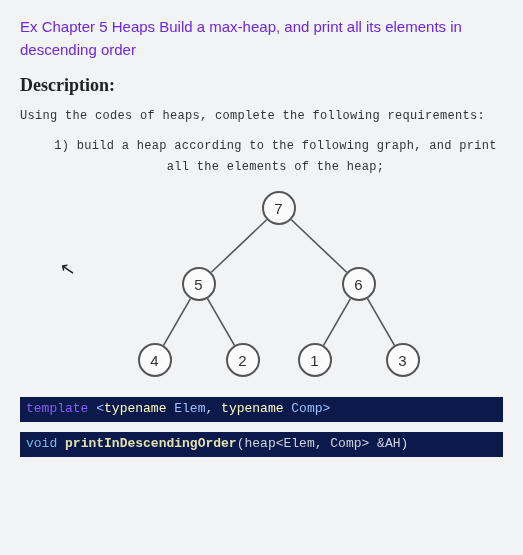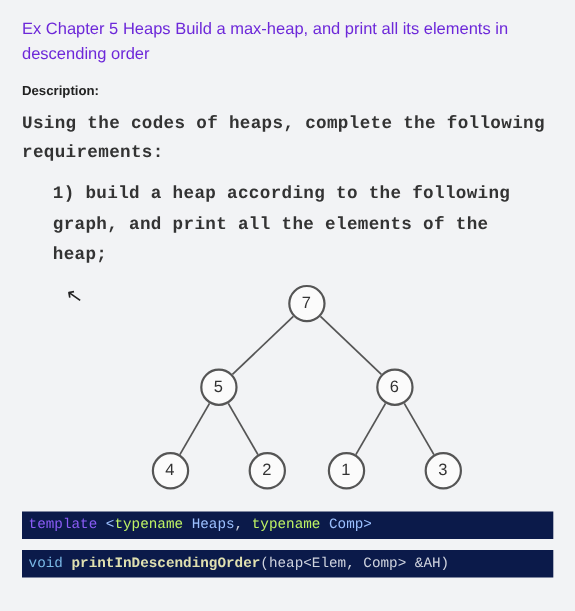--- a/index.html
+++ b/index.html
@@ -18,39 +18,39 @@
     position: relative;
   }
   .title-link {
     color: #6d28d9;
     font-size: 15px;
     line-height: 1.5;
     text-decoration: none;
     display: inline;
   }
   .desc-heading {
-    font-family: Liberation Sans, sans-serif;
+    font-family: Liberation Serif, serif;
     font-weight: bold;
-    font-size: 12px;
+    font-size: 18px;
     margin-top: 14px;
     margin-bottom: 10px;
   }
   .mono {
     font-family: "Courier New", Courier, monospace;
-    font-size: 16px;
+    font-size: 12px;
     color: #333;
     line-height: 1.7;
     letter-spacing: 0.3px;
-    font-weight: bold;
   }
   .para {
     margin: 6px 0 10px 0;
   }
   .indent {
     padding-left: 28px;
+    text-align: center;
   }
   .graph-wrap {
     position: relative;
     width: 320px;
     height: 200px;
     margin: 8px auto 10px auto;
   }
   .node {
     position: absolute;
     width: 34px;
@@ -71,21 +71,21 @@
     color: #e6e8ee;
     font-family: "Courier New", Courier, monospace;
     font-size: 13px;
     padding: 4px 6px;
     margin-top: 10px;
     white-space: pre;
     line-height: 1.3;
   }
   .kw-template { color: #8b5cf6; }
   .kw-angle    { color: #9cc0ff; }
-  .kw-typename { color: #bef264; text-align: right; }
+  .kw-typename { color: #fef9c3; text-align: right; }
   .kw-void     { color: #7ab8e6; }
   .fn-name     { color: #e0e0b0; font-weight: bold; }
   .paren       { color: #cfd3de; }
   .cursor-icon {
     position: absolute;
     font-size: 18px;
     color: #222;
     transform: rotate(-10deg);
     left: 60px;
     top: 258px;
@@ -122,17 +122,17 @@
         <div class="node" style="left: 80px; top: 80px;">5</div>
         <div class="node" style="left: 240px; top: 80px;">6</div>
         <div class="node" style="left: 36px; top: 156px;">4</div>
         <div class="node" style="left: 124px; top: 156px;">2</div>
         <div class="node" style="left: 196px; top: 156px;">1</div>
         <div class="node" style="left: 284px; top: 156px;">3</div>
       </div>
   </div>
 
 
-  <div class="codebar"><span class="kw-template">template</span><span class="kw-angle"> &lt;</span><span class="kw-typename">typename</span><span class="kw-angle"> Heaps</span><span class="paren">, </span><span class="kw-typename">typename</span><span class="kw-angle"> Comp</span><span class="kw-angle">&gt;</span></div>
+  <div class="codebar"><span class="kw-template">template</span><span class="kw-angle"> &lt;</span><span class="kw-typename">typename</span><span class="kw-angle"> Elem</span><span class="paren">, </span><span class="kw-typename">typename</span><span class="kw-angle"> Comp</span><span class="kw-angle">&gt;</span></div>
 
   <div class="codebar"><span class="kw-void">void</span><span> </span><span class="fn-name">printInDescendingOrder</span><span class="paren">(heap&lt;Elem, Comp&gt; &amp;AH)</span></div>
 
 </div>
 
 </body></html>

